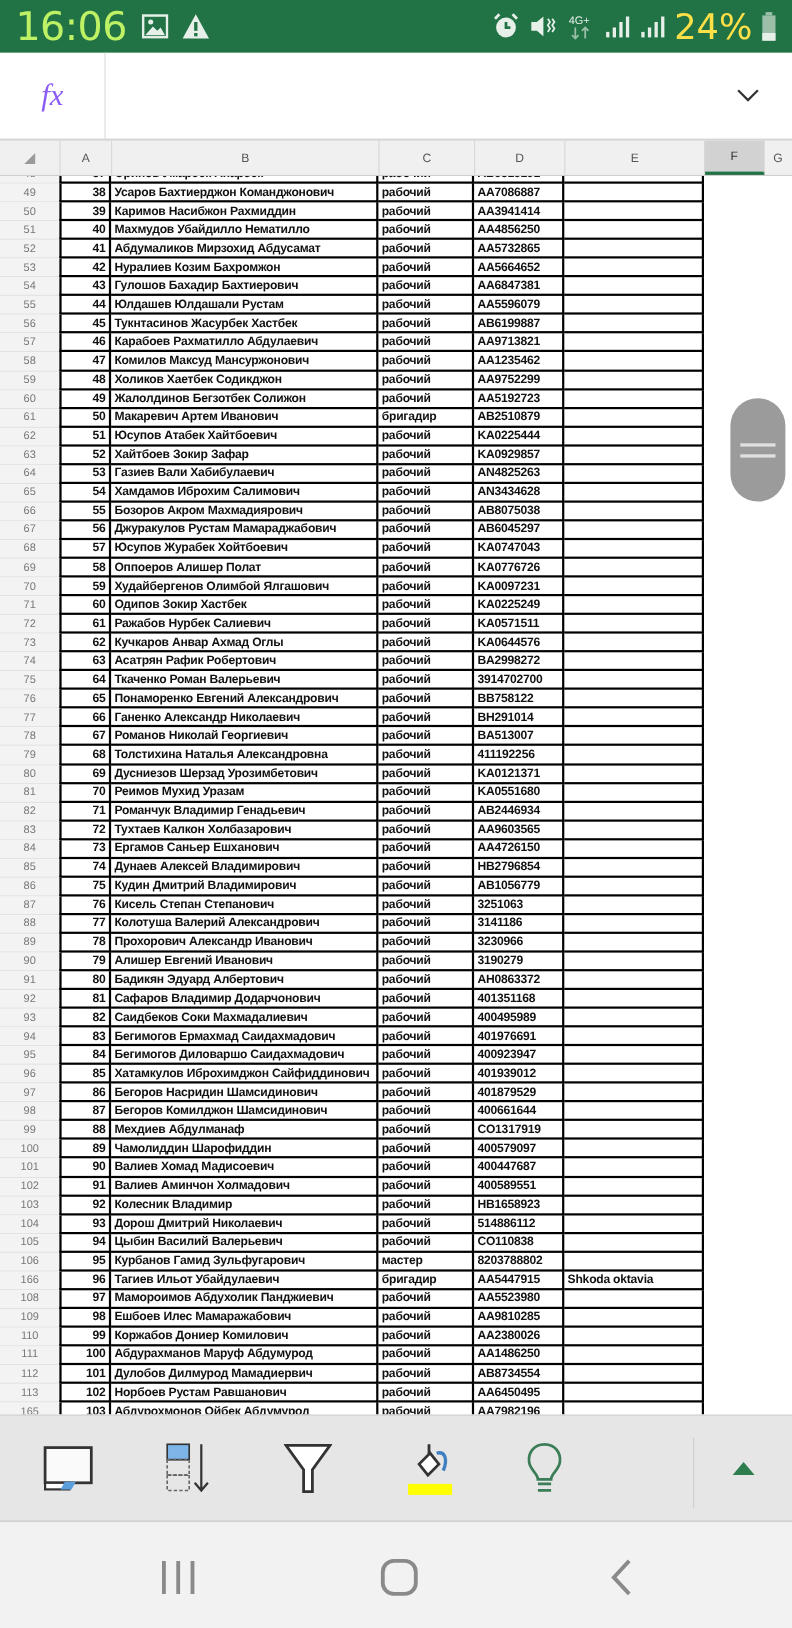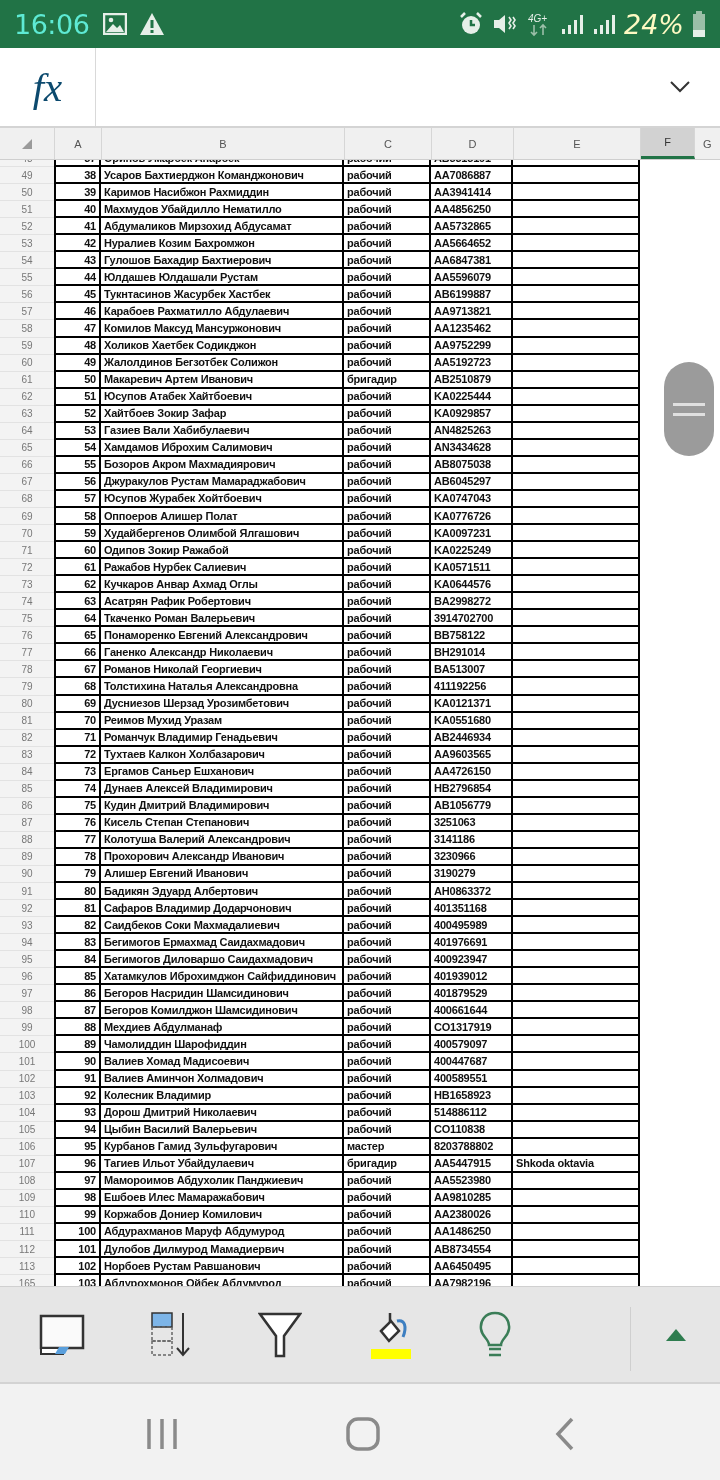--- a/index.html
+++ b/index.html
@@ -1,30 +1,30 @@
 <!DOCTYPE html>
 <html><head>
 <meta charset="utf-8">
 <style>
   * { box-sizing: border-box; margin: 0; padding: 0; }
   html, body { width: 720px; height: 1480px; overflow: hidden; background: #ffffff; }
   body { position: relative; font-family: "Liberation Sans", sans-serif; }
 
   
   .status-bar { position: absolute; left: 0; top: 0; width: 720px; height: 48px; background: #217346; color: #e8f0ea; display: flex; align-items: center; padding: 0 14px; }
-  .status-time { font-family: "DejaVu Sans", sans-serif; font-size: 27px; letter-spacing: -0.5px; color: #5eead4; }
+  .status-time { font-family: "DejaVu Sans", sans-serif; font-size: 36px; letter-spacing: -0.5px; color: #bef264; }
   .status-left-icons { display: flex; align-items: center; gap: 12px; margin-left: 14px; }
-  .status-right { margin-left: auto; display: flex; align-items: center; gap: 8px; font-style: italic; }
-  .status-battery-text { font-family: "DejaVu Sans", sans-serif; font-size: 27px; color: #fef9c3; }
+  .status-right { margin-left: auto; display: flex; align-items: center; gap: 8px; }
+  .status-battery-text { font-family: "DejaVu Sans", sans-serif; font-size: 32px; color: #fde047; }
   .icon-box { display: inline-flex; align-items: center; justify-content: center; }
 
   
   .formula-bar { position: absolute; left: 0; top: 48px; width: 720px; height: 80px; background: #ffffff; border-bottom: 2px solid #d4d4d4; display: flex; }
   .fx-box { width: 96px; height: 100%; border-right: 1px solid #d9d9d9; display: flex; align-items: center; justify-content: center; }
-  .fx-label { font-family: "Liberation Serif", serif; font-style: italic; font-size: 41px; color: #0c4a6e; }
+  .fx-label { font-family: "Liberation Serif", serif; font-style: italic; font-size: 28px; color: #8b5cf6; }
   .formula-input { flex: 1; height: 100%; border: none; outline: none; background: transparent; font-size: 18px; padding-left: 12px; }
   .formula-expand { width: 80px; display: flex; align-items: center; justify-content: center; }
 
   
   .col-header-row { position: absolute; left: 0; top: 128px; width: 720px; height: 32px; background: #f0f0f0; border-bottom: 1px solid #cfcfcf; display: flex; }
   .col-header { height: 100%; display: flex; align-items: center; justify-content: center; font-size: 11px; color: #555; border-right: 1px solid #d6d6d6; }
   .col-header.selected { background: #d2d2d2; border-bottom: 3px solid #217346; color: #333; }
   .select-all { width: 55px; }
   .w-A { width: 47px; } .w-B { width: 243px; } .w-C { width: 87px; } .w-D { width: 82px; } .w-E { width: 127px; } .w-F { width: 54px; } .w-G { width: 25px; }
 
@@ -354,21 +354,21 @@
         <div class="cell c-A">59</div>
         <div class="cell c-B">Худайбергенов Олимбой Ялгашович</div>
         <div class="cell c-C">рабочий</div>
         <div class="cell c-D">KA0097231</div>
         <div class="cell c-E"></div>
         <div class="cell c-F"></div>
       </div>
       <div class="row">
         <div class="row-num">71</div>
         <div class="cell c-A">60</div>
-        <div class="cell c-B">Одипов Зокир Ражабой</div>
+        <div class="cell c-B">Одипов Зокир Хастбек</div>
         <div class="cell c-C">рабочий</div>
         <div class="cell c-D">KA0225249</div>
         <div class="cell c-E"></div>
         <div class="cell c-F"></div>
       </div>
       <div class="row">
         <div class="row-num">72</div>
         <div class="cell c-A">61</div>
         <div class="cell c-B">Ражабов Нурбек Салиевич</div>
         <div class="cell c-C">рабочий</div>
@@ -676,21 +676,21 @@
       <div class="row">
         <div class="row-num">106</div>
         <div class="cell c-A">95</div>
         <div class="cell c-B">Курбанов Гамид Зульфугарович</div>
         <div class="cell c-C">мастер</div>
         <div class="cell c-D">8203788802</div>
         <div class="cell c-E"></div>
         <div class="cell c-F"></div>
       </div>
       <div class="row">
-        <div class="row-num">107</div>
+        <div class="row-num">166</div>
         <div class="cell c-A">96</div>
         <div class="cell c-B">Тагиев Ильот Убайдулаевич</div>
         <div class="cell c-C">бригадир</div>
         <div class="cell c-D">AA5447915</div>
         <div class="cell c-E">Shkoda oktavia</div>
         <div class="cell c-F"></div>
       </div>
       <div class="row">
         <div class="row-num">108</div>
         <div class="cell c-A">97</div>

